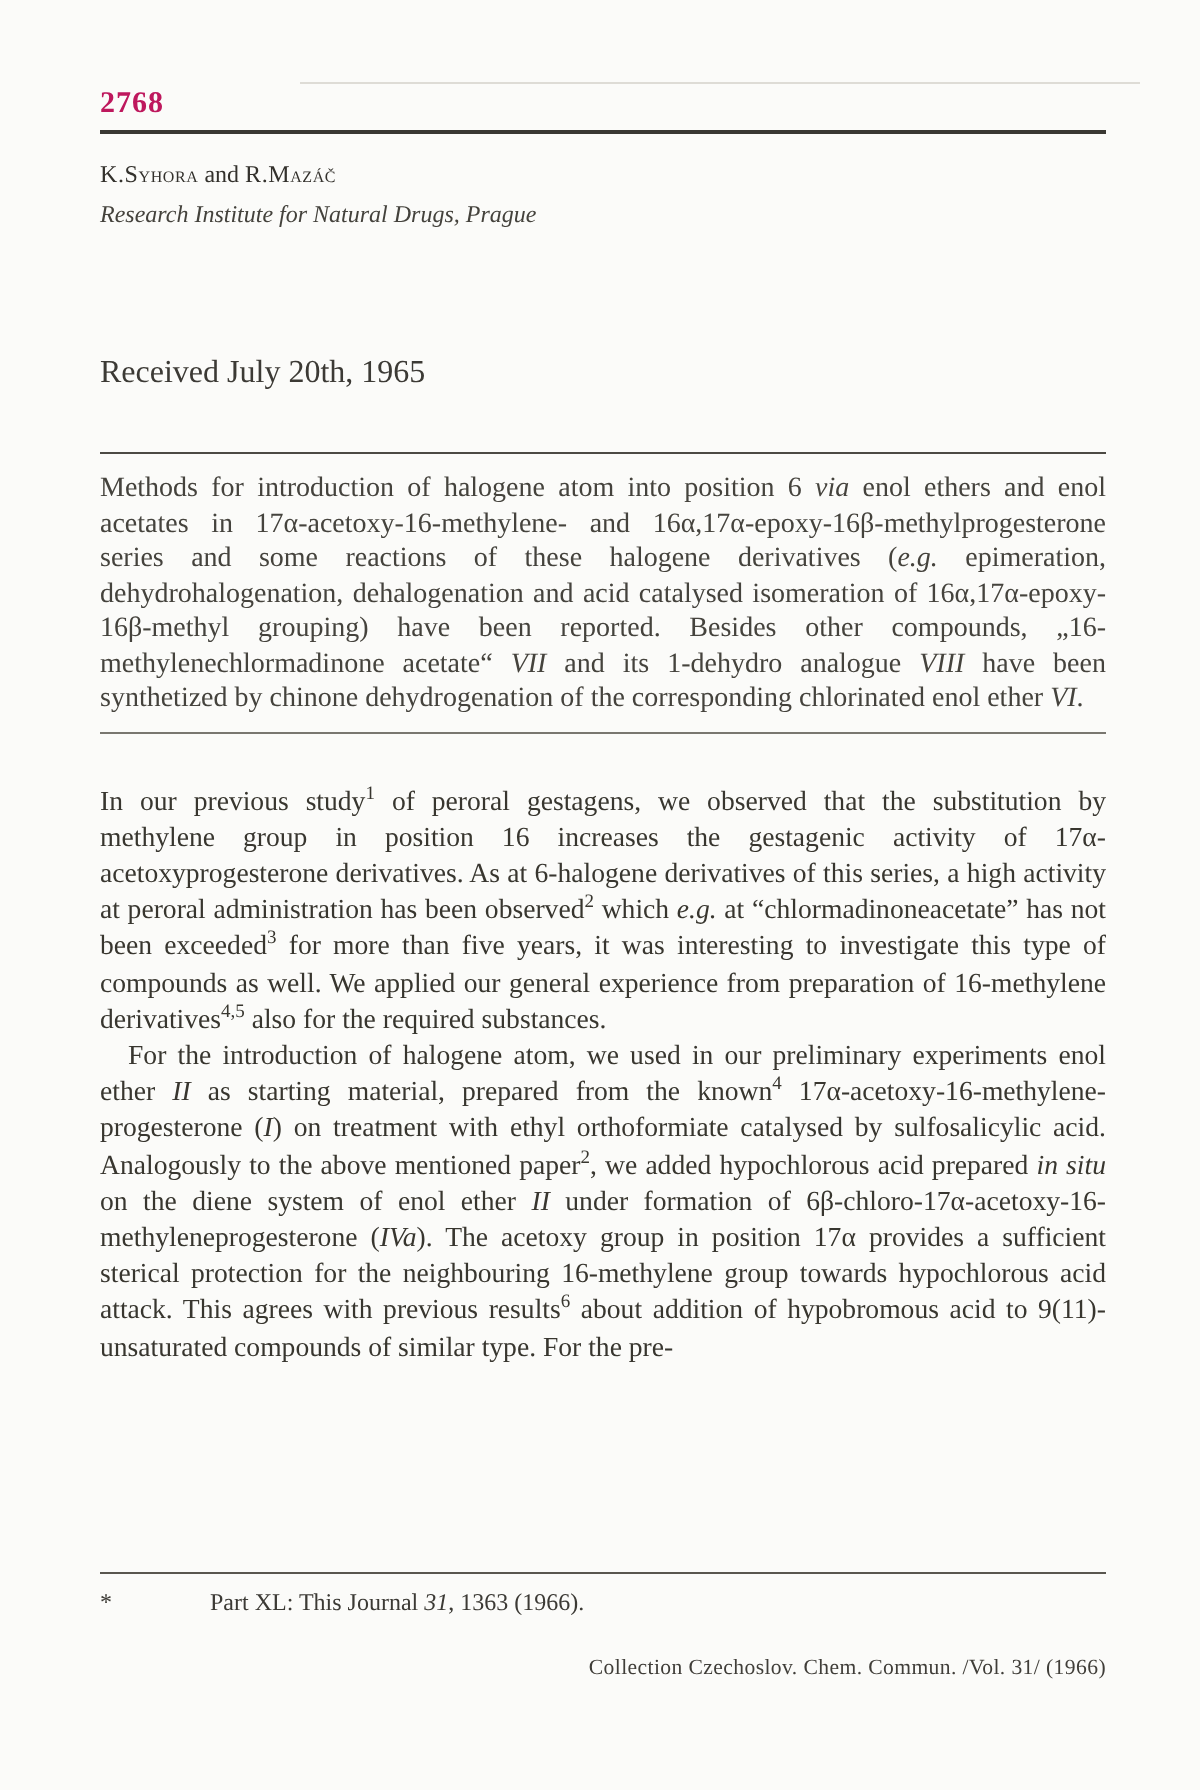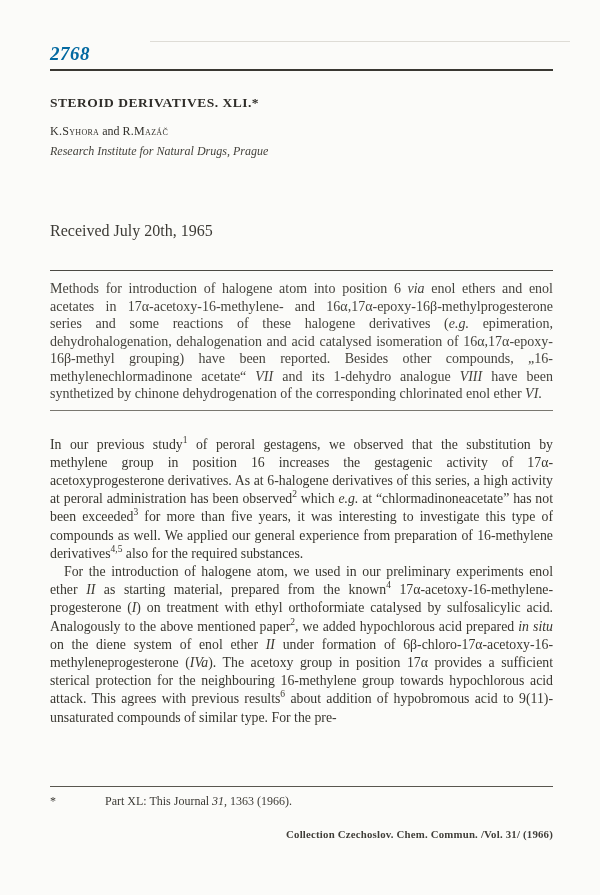--- a/index.html
+++ b/index.html
@@ -19,23 +19,22 @@
   .scan-line {
     position: absolute; top: 41px; left: 150px; right: 30px;
     border-top: 1px solid #dedcd6;
   }
   .header-row {
     margin-top: 5px;
     border-bottom: 2px solid #3a3833;
     padding-bottom: 4px;
   }
   .page-number {
-    font-size: 19px; font-weight: bold; color: #0369a1;
+    font-size: 15px; font-weight: bold; color: #be185d;
     letter-spacing: 0.5px;
-    font-style: italic;
   }
   .title-series {
     margin-top: 24px;
     font-size: 13.5px; font-weight: bold; color: #2f2d29;
     letter-spacing: 0.5px;
   }
   .title-main {
     margin-top: 8px; max-width: 470px;
     font-size: 13.5px; font-weight: bold; color: #2f2d29;
     letter-spacing: 0.5px; line-height: 19px;
@@ -72,35 +71,33 @@
     border-top: 1px solid #59564f;
     padding-top: 7px;
     font-size: 12px; color: #3c3a35;
     display: flex;
   }
   .footnote-marker { width: 55px; flex: 0 0 55px; }
   .journal-footer {
     position: absolute; right: 47px; top: 828px;
     font-size: 10.8px; color: #403e39;
     letter-spacing: 0.2px;
-    font-weight: bold;
   }
 </style>
 </head>
 <body>
 
 <div class="page">
 
   <div class="scan-line"></div>
 
   <div class="header-row">
     <span class="page-number">2768</span>
   </div>
 
-  <div class="title-series">STEROID DERIVATIVES. XLI.*</div>
 
 
   <div class="authors">
     <span class="sc">K.Syhora</span><span class="author-sep">and</span><span class="sc">R.Mazáč</span>
   </div>
 
   <div class="affiliation">Research Institute for Natural Drugs, Prague</div>
 
   <div class="received">Received July 20th, 1965</div>
 

